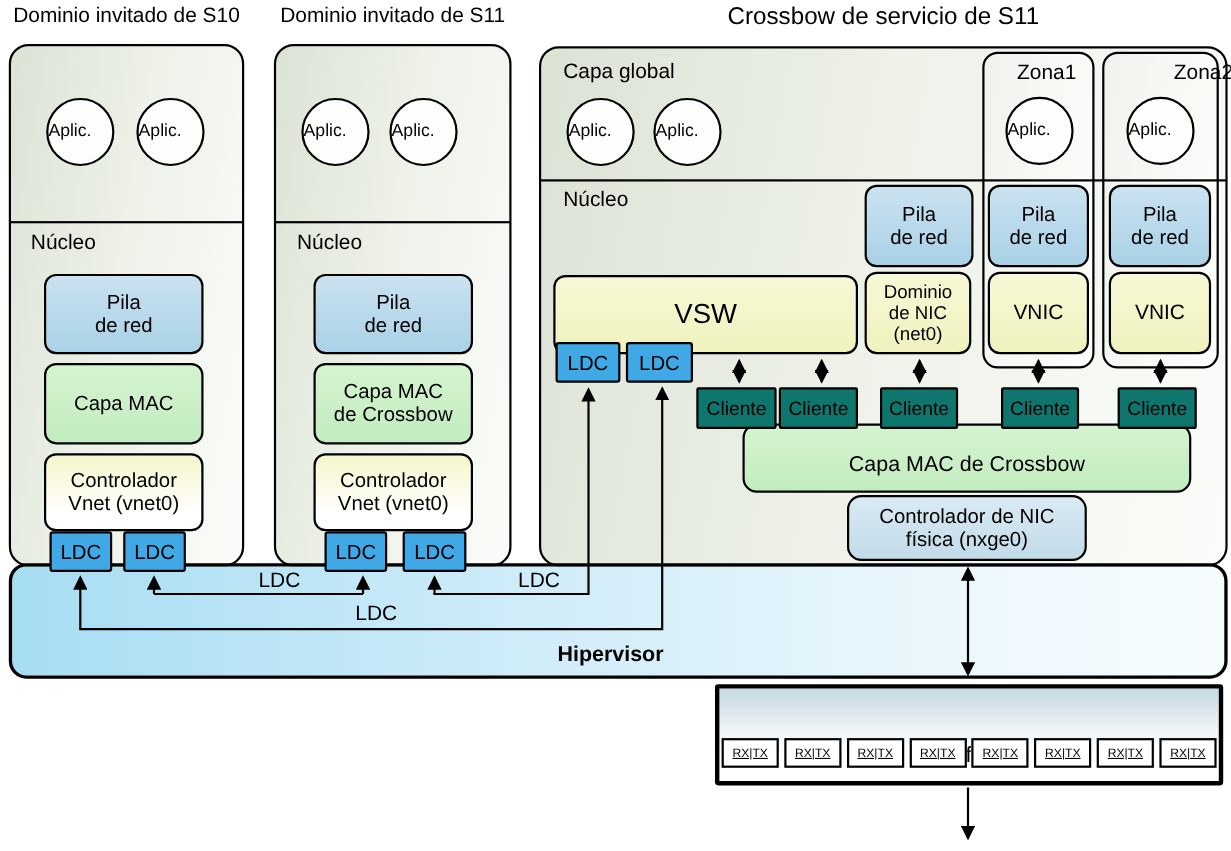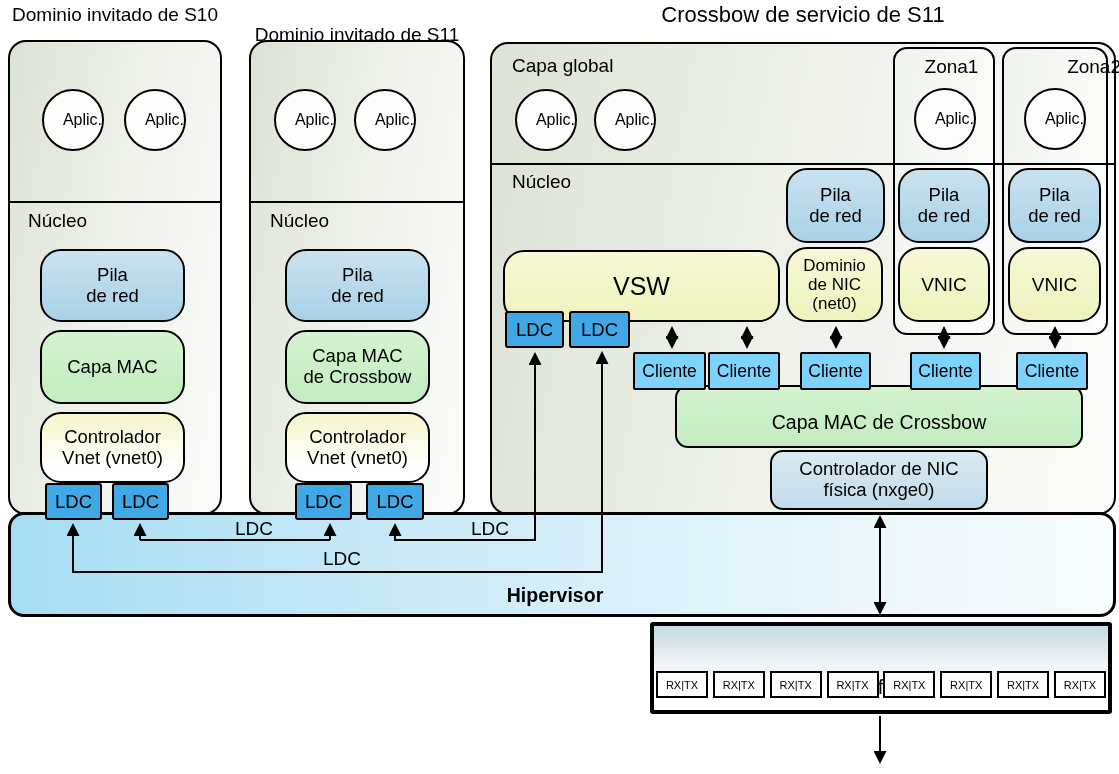--- a/index.html
+++ b/index.html
@@ -15,68 +15,68 @@
     background:linear-gradient(100deg,#dbe3d5 0%,#edf1e8 45%,#fbfcf9 100%);
   }
   .zona{
     border:2px solid #000;border-radius:14px;
     background:linear-gradient(100deg,#eff3ec 0%,#f8faf6 60%,#fdfefd 100%);
   }
   .divider{background:#000;height:2px;}
   .seclabel{font-size:19px;}
   .circle{
     width:62px;height:62px;border:2px solid #000;border-radius:50%;
-    background:#fdfdfb;display:flex;align-items:center;justify-content:flex-end;
+    background:#fdfdfb;display:flex;align-items:center;justify-content:flex-start;
     font-size:16px;
   }
   .box{
-    border:2px solid #000;border-radius:21px;display:flex;align-items:center;
+    border:2px solid #000;border-radius:11px;display:flex;align-items:center;
     justify-content:center;text-align:center;font-size:18.5px;line-height:1.12;
     white-space:pre-line;
   }
   .blue{background:linear-gradient(180deg,#cae2f0 0%,#a9d1e6 100%);}
   .green{background:linear-gradient(180deg,#d5f3d0 0%,#c2ecbf 100%);}
   .yellow{background:linear-gradient(180deg,#f7f8d6 0%,#eff2bd 100%);}
   .ylwwhite{background:linear-gradient(180deg,#f6f7cf 6%,#ffffff 78%);}
   .ctrlnic{background:linear-gradient(180deg,#d9eaf3 0%,#c2dbe9 100%);}
   .ldcbox{
     border:2px solid #000;border-radius:3px;background:#41a8e6;
     display:flex;align-items:center;justify-content:center;font-size:18.5px;
   }
   .clientebox{
-    border:2px solid #000;border-radius:2px;background:#7dd3fc;
+    border:2px solid #000;border-radius:2px;background:#0f766e;
     display:flex;align-items:center;justify-content:center;font-size:17.5px;
   }
   .hyp{
     border:3px solid #000;border-radius:16px;
     background:linear-gradient(90deg,#a6ddf3 0%,#cdebf8 40%,#edf8fd 80%,#f6fcfe 100%);
   }
   .hyplabel{font-size:19.5px;font-weight:bold;text-align:center;}
   .ldclink{font-size:19px;text-align:center;}
   .nicbox{
     border:4px solid #000;border-radius:3px;
     background:linear-gradient(180deg,#c6d9e1 0%,#eff4f6 45%,#ffffff 72%);
   }
   .nictitle{font-size:20px;text-align:center;margin-top:46px;}
   .rxrow{display:flex;justify-content:space-between;}
   .rxcell{
     width:52px;height:27px;border:2px solid #000;background:#ffffff;
     display:flex;align-items:center;justify-content:center;font-size:11px;
-    box-sizing:border-box;white-space:nowrap;
+    box-sizing:border-box;white-space:nowrap;text-decoration:underline;
   }
   .crossbowlbl{font-size:19.5px;text-align:center;}
   svg.overlay{position:absolute;left:0;top:0;pointer-events:none;}
 </style>
 </head>
 <body>
 
 <div id="stage">
 
   <div class="abs hdr" style="left:4px;top:4px;width:222px;">Dominio invitado de S10</div>
-  <div class="abs hdr" style="left:246px;top:4px;width:222px;margin-top:20px;">Dominio invitado de S11</div>
+  <div class="abs hdr" style="left:246px;top:4px;width:222px;">Dominio invitado de S11</div>
   <div class="abs hdr-big" style="left:563px;top:2px;width:480px;">Crossbow de servicio de S11</div>
 
   <div class="abs panel" style="left:8px;top:40px;width:214px;height:475px;"></div>
 
   <div class="abs panel" style="left:249px;top:40px;width:216px;height:475px;"></div>
 
   <div class="abs panel" style="left:490px;top:42px;width:626px;height:473px;"></div>
 
   <div class="abs zona" style="left:893px;top:47px;width:102px;height:288px;"></div>
   <div class="abs zona" style="left:1002px;top:47px;width:106px;height:288px;"></div>

